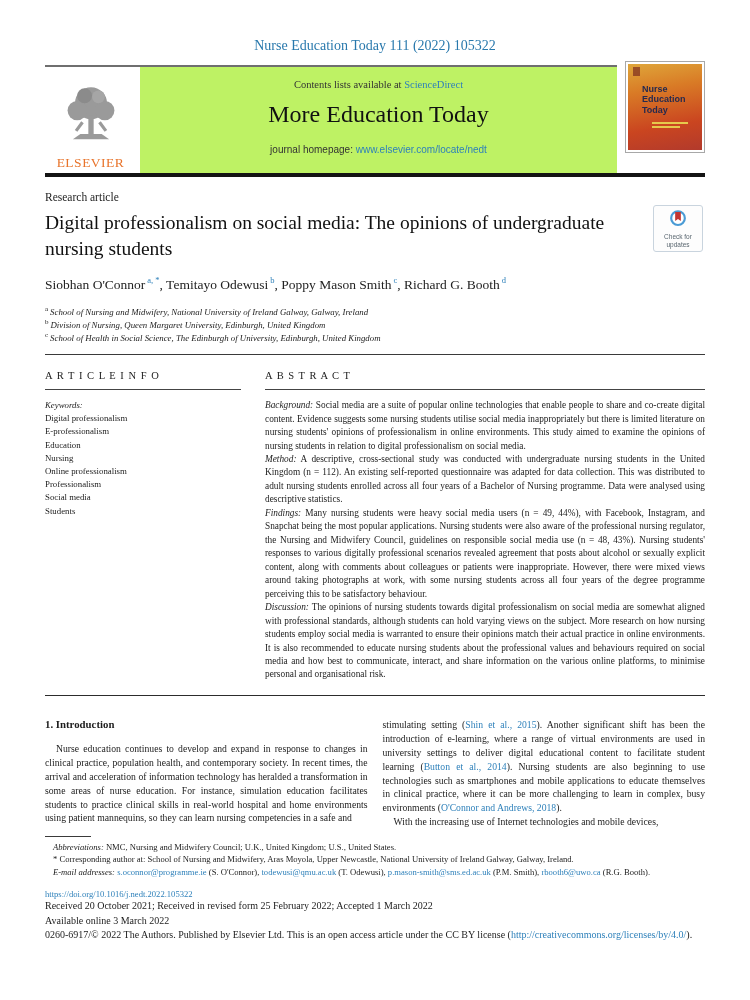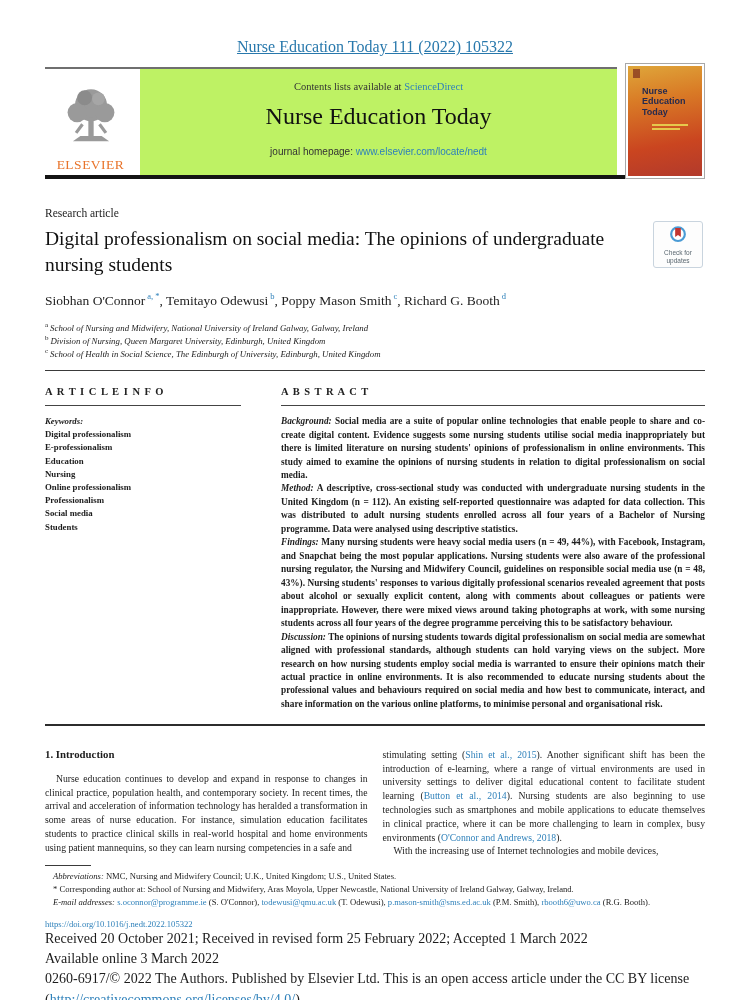--- a/index.html
+++ b/index.html
@@ -3,63 +3,63 @@
 <meta charset="utf-8">
 <style>
   * { margin:0; padding:0; box-sizing:border-box; }
   html,body { width:750px; height:1000px; background:#ffffff; overflow:hidden;
     font-family:"Liberation Serif", serif; color:#1c1c1c; }
   .page { padding:0 45px; position:relative; }
 
   .link { color:#2e80ba; text-decoration:none; cursor:pointer; }
 
   
-  .citation { margin-top:38px; text-align:center; font-size:16px; color:#2878ac;text-decoration:underline; }
+  .citation { margin-top:38px; text-align:center; font-size:14px; color:#2878ac; }
 
   
   .banner { position:relative; margin-top:13px; }
   .banner-rule-top { position:absolute; top:-2px; left:0; width:572px; height:2px; background:#6f6f6f; }
   .banner-row { display:flex; align-items:stretch; height:106px; }
   .logo-col { width:95px; display:flex; flex-direction:column; align-items:center; justify-content:flex-end; padding:4px 4px 2px 0; background:#fff; }
   .elsevier-text { font-size:13.5px; letter-spacing:0.5px; color:#e8732a; font-weight:400; margin-top:1px; }
   .banner-box { flex:1; background:#bef264; text-align:center; padding:12px 8px 9px; margin-right:88px; }
   .contents-line { font-size:10.5px; color:#333; }
   .journal-title { font-size:24px; margin-top:11px; color:#111; }
   .homepage-line { font-size:10px; margin-top:16px; font-family:"Liberation Sans", sans-serif; color:#333; }
-  .cover { position:absolute; right:0; top:-6px; width:80px; height:116px; background:#fff; border:1px solid #a8a8a8; padding:2px; cursor:pointer; }
+  .cover { position:absolute; right:0; top:-6px; width:80px; height:92px; background:#fff; border:1px solid #a8a8a8; padding:2px; cursor:pointer; }
   .cover-inner { width:100%; height:100%; position:relative;
     background:linear-gradient(170deg,#dfa63a 0%, #d97b26 30%, #ca4520 70%, #b23a2c 100%); }
   .cover-mark { position:absolute; top:3px; left:5px; width:7px; height:9px; background:#7d2c20; opacity:.7; }
   .cover-title { position:absolute; top:20px; left:14px; font-family:"Liberation Sans", sans-serif; font-weight:bold; font-size:9px; line-height:1.15; color:#262a4e; }
   .cover-sub { position:absolute; top:58px; left:24px; }
   .cover-sub .bar { display:block; width:36px; height:2px; background:#e6c94c; margin-bottom:2px; }
   .cover-sub .bar.short { width:28px; }
 
   .black-rule { height:4px; background:#141414; }
 
   
   .title-block { position:relative; }
-  .research-article { margin-top:28px; font-size:11.5px; }
+  .research-article { margin-top:14px; font-size:11.5px; }
   .article-title { margin-top:7px; font-size:19.5px; font-weight:400; line-height:1.32; width:585px; color:#111; }
   .updates-badge { position:absolute; right:2px; top:14px; width:50px; border:1px solid #c9d4de; border-radius:3px; background:#fdfdfd; text-align:center; padding:3px 2px 2px; cursor:pointer; }
   .updates-badge .badge-text { font-family:"Liberation Sans", sans-serif; font-size:6.5px; color:#5a6770; line-height:1.25; }
 
   
   .authors { margin-top:14px; font-size:13.5px; color:#222; }
   .authors sup { color:#2e80ba; font-size:8.5px; margin-left:2px; }
   .authors .author { cursor:pointer; }
 
   
   .affils { margin-top:12px; font-size:8.8px; font-style:italic; line-height:1.38; color:#222; }
   .affils sup { font-style:normal; margin-right:2px; font-size:7px; }
 
   .thin-rule { margin-top:10px; height:1px; background:#3a3a3a; }
 
   
-  .info-grid { display:grid; grid-template-columns:196px 1fr; column-gap:40px; margin-top:15px;font-weight:bold; }
+  .info-grid { display:grid; grid-template-columns:196px 1fr; column-gap:24px; margin-top:15px; }
   .col-heading { font-size:10.5px; letter-spacing:1px; color:#222; padding-bottom:8px; border-bottom:1px solid #444; }
   .keywords { margin-top:9px; font-size:8.8px; line-height:1.5; }
   .keywords-label { font-style:italic; }
   .abs-body { margin-top:9px; }
   .abs-p { font-size:9.3px; line-height:1.45; text-align:justify; }
   .abs-label { font-style:italic; }
 
   .bottom-rule { margin-top:13px; height:1.5px; background:#2c2c2c; }
 
   
@@ -69,21 +69,21 @@
   .body-p.indent { text-indent:11px; }
   .body-p2 { font-size:9.7px; line-height:1.42; text-align:justify; text-indent:11px; }
 
   
   .fn-rule { margin-top:7px; width:46px; border-top:1px solid #3a3a3a; }
   .fn { font-size:8.6px; line-height:1.5; text-align:justify; }
   .fn.first { margin-top:4px; }
   .fn .lead { font-style:italic; }
   .fn-indent { text-indent:8px; }
   .doi-line { margin-top:10px; font-size:8.6px; }
-  .meta-line { font-size:14px; line-height:1.45; }
+  .meta-line { font-size:10px; line-height:1.45; }
 </style>
 </head>
 <body>
 
 <div class="page">
 
   <div class="citation link">Nurse Education Today 111 (2022) 105322</div>
 
   <div class="banner">
     <div class="banner-rule-top"></div>
@@ -102,21 +102,21 @@
               <path d="M22 36 l-6 8 M38 36 l6 8" stroke="#9a9a9a" stroke-width="3"></path>
             </g>
           </svg>
         </span>
         <div class="elsevier-text">ELSEVIER</div>
       </div>
       <div class="banner-box">
         <div class="contents-line">
           <span>Contents lists available at </span><a class="link">ScienceDirect</a>
         </div>
-        <div class="journal-title">Nurse Education Today</div>
+        <div class="journal-title">More Education Today</div>
         <div class="homepage-line">
           <span>journal homepage: </span><a class="link">www.elsevier.com/locate/nedt</a>
         </div>
       </div>
     </div>
     <div class="cover">
       <div class="cover-inner">
         <div class="cover-mark"></div>
         <div class="cover-title">
           <div>Nurse</div>

